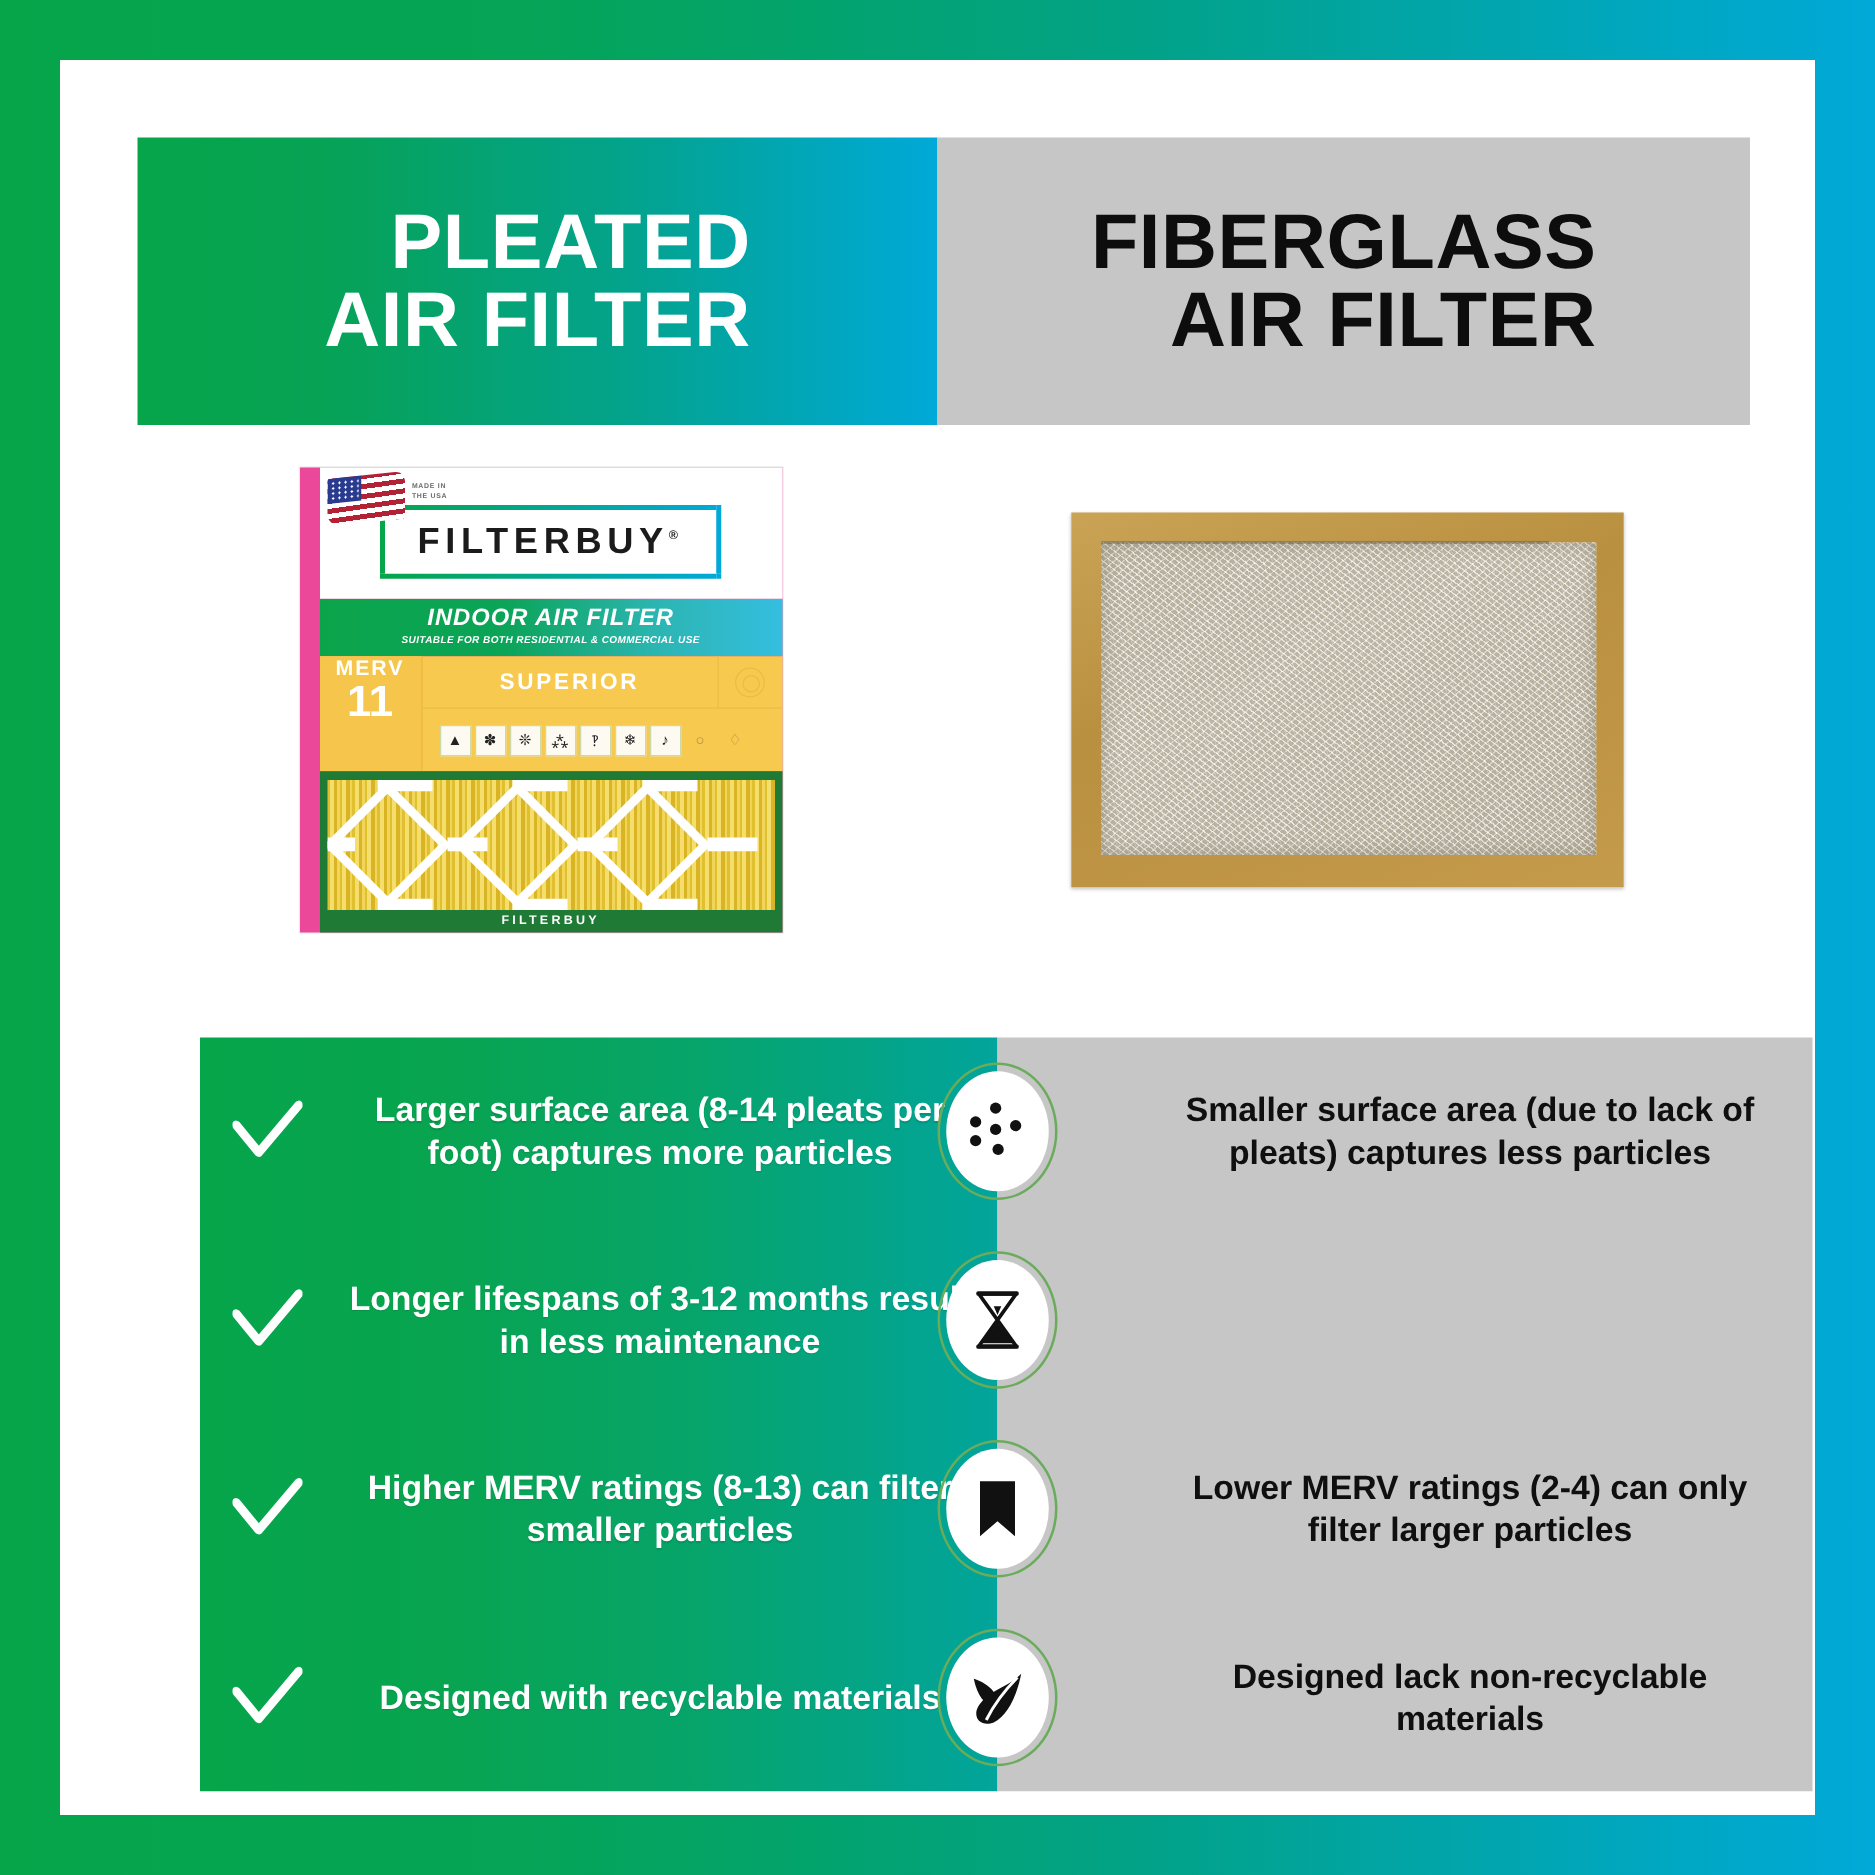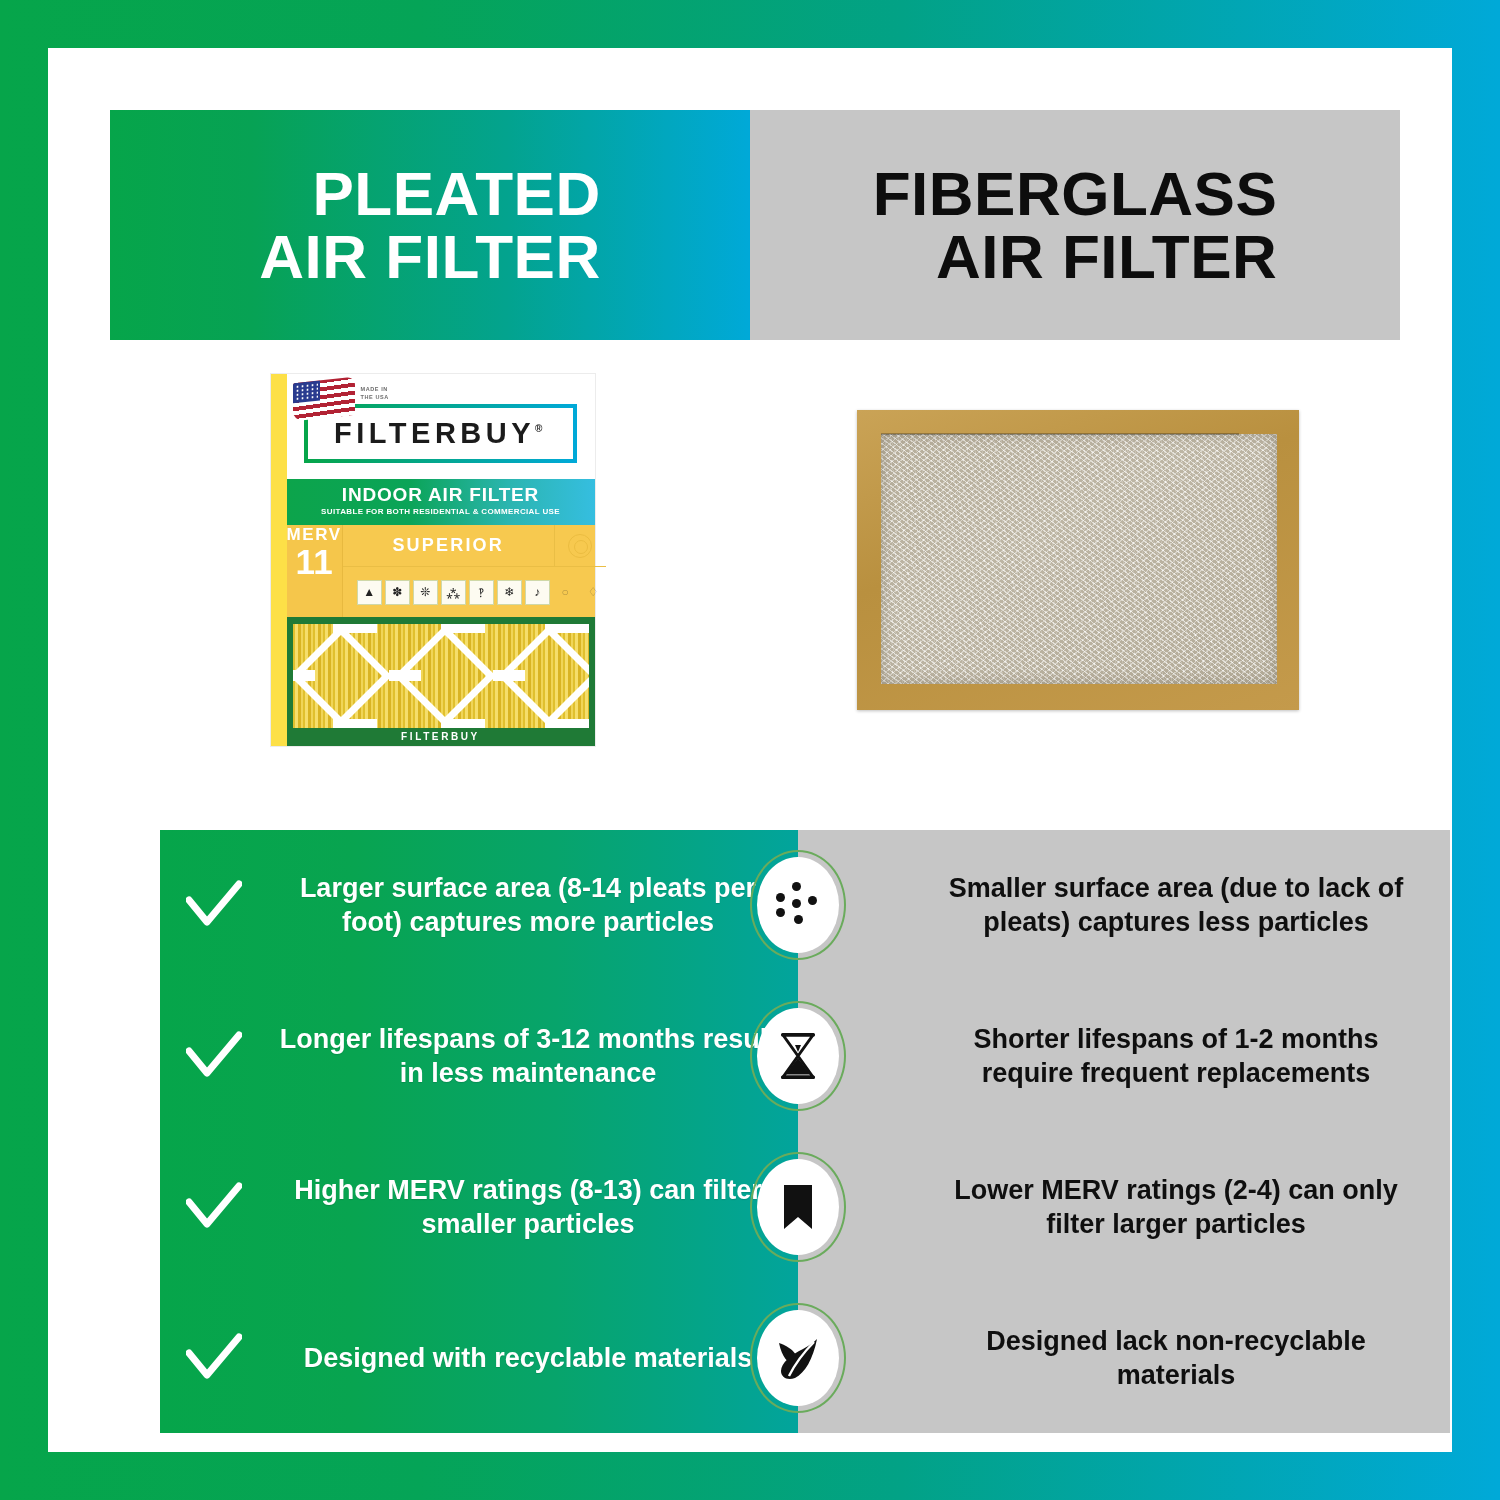--- a/index.html
+++ b/index.html
@@ -54,22 +54,22 @@
     position:absolute;
     left:62px; top:292px;
     width:1290px; height:440px;
     display:flex;
   }
   .prod-cell { width:645px; display:flex; align-items:center; justify-content:center; }
 
   
   .pleat-pack {
     position:relative;
-    width:324px; height:372px;
-    background:#fde047;
+    width:386px; height:372px;
+    background:#ec4899;
     box-shadow:0 0 0 1px #ececec;
     padding-left:16px;
   }
   .pp-top {
     position:relative;
     height:105px;
     background:#ffffff;
     display:flex; align-items:center; justify-content:center;
   }
   .flag {
@@ -105,20 +105,21 @@
     font-size:29px; font-weight:bold; color:#1b1b1b;
     letter-spacing:4.5px;
   }
   .fb-logo-text sup{ font-size:10px; vertical-align:super; }
 
   .pp-band{
     height:46px;
     background:linear-gradient(90deg,#0ca44b 0%,#0ba458 40%,#2bb5b0 72%,#35bee0 100%);
     color:#fff; text-align:center;
     padding-top:5px;
+    font-style:italic;
   }
   .pp-band-1{ font-size:19px; font-weight:bold; letter-spacing:0.8px; }
   .pp-band-2{ font-size:8px; font-weight:bold; letter-spacing:0.35px; margin-top:1px; }
 
   .pp-merv-row{ display:flex; height:92px; background:#f7c94f; }
   .pp-merv{
     width:82px;
     display:flex; flex-direction:column;
     align-items:center; justify-content:flex-start;
     color:#ffffff;
@@ -400,21 +401,20 @@
       </div>
 
       <div class="cmp-row">
         <div class="check">
           <svg viewBox="0 0 56 50">
             <path d="M3 20 L21 42 L53 4" fill="none" stroke="#ffffff" stroke-width="7" stroke-linecap="round" stroke-linejoin="round"></path>
           </svg>
         </div>
         <div class="cmp-text-left">Longer lifespans of 3-12 months result in less maintenance</div>
         <div class="icon-slot"></div>
-        <div class="cmp-text-right">Shorter lifespans of 1-2 months require frequent replacements</div>
         <div class="badge">
           <div class="badge-in">
             <svg viewBox="0 0 50 50">
               <path d="M10 4 H40 L25 25 L40 46 H10 L25 25 Z" fill="none" stroke="#111" stroke-width="3" stroke-linejoin="round"></path>
               <path d="M12.5 43.5 H37.5 L25 27 Z" fill="#111"></path>
               <path d="M22 14 L28 14 L25 21 Z" fill="#111"></path>
               <rect x="8" y="2" width="34" height="3.5" rx="1.5" fill="#111"></rect>
               <rect x="8" y="44.5" width="34" height="3.5" rx="1.5" fill="#111"></rect>
             </svg>
           </div>

